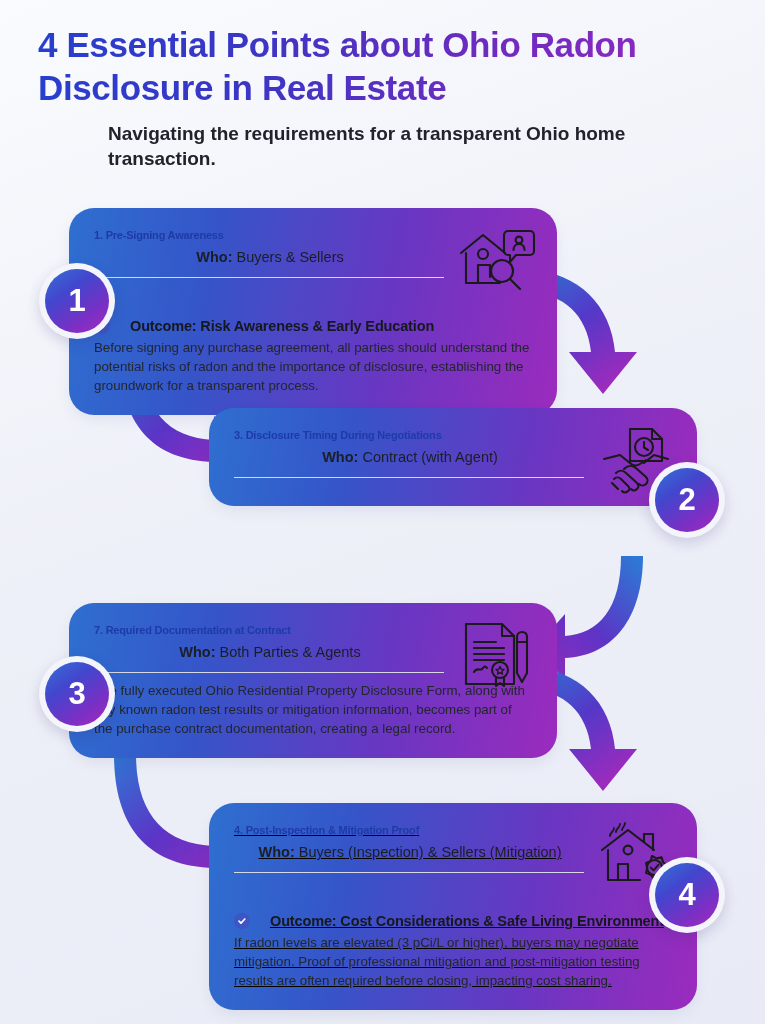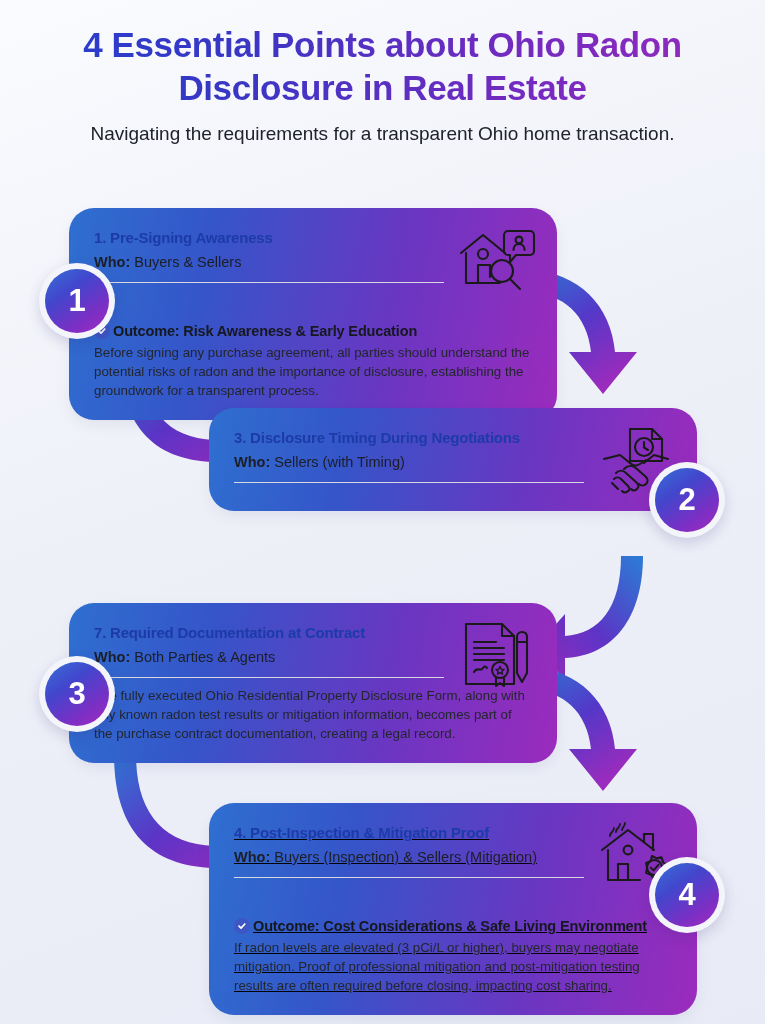--- a/index.html
+++ b/index.html
@@ -9,41 +9,42 @@
     height: 1024px;
     font-family: "Liberation Sans", sans-serif;
     background: linear-gradient(160deg, #fafbfe 0%, #eef0f8 45%, #e8ebf6 100%);
     overflow: hidden;
     position: relative;
   }
 
   #stage { position: relative; width: 765px; height: 1024px; }
 
   
-  .header { position: absolute; top: 24px; left: 0; width: 765px; text-align: center; }
+  .header { position: absolute; top: 24px; left: 0; width: 765px; }
 
   .title {
     font-size: 35px;
     font-weight: 800;
     line-height: 1.22;
     letter-spacing: -0.4px;
     padding: 0 38px;
     background: linear-gradient(95deg, #2540cf 0%, #3a36c4 32%, #6c2bc0 62%, #9b29bd 100%);
     -webkit-background-clip: text;
     background-clip: text;
     color: transparent;
     -webkit-text-fill-color: transparent;
   }
 
   .subtitle {
     margin-top: 12px;
     font-size: 19px;
     line-height: 1.32;
     color: #20232b;
-    padding: 0 48px;
+    padding: 0 108px;
+    font-weight: bold;
   }
 
   
   .card {
     position: absolute;
     background: #ffffff;
     border-radius: 22px;
     padding: 18px 22px 16px 22px;
     box-shadow: 0 6px 16px rgba(40, 50, 110, 0.10);
     z-index: 6;
@@ -60,45 +61,46 @@
   .card-right { left: 212px; width: 482px; }
 
   #card1 { top: 211px; }
   #card2 { top: 411px; }
   #card3 { top: 606px; }
   #card4 { top: 806px; text-decoration: underline; }
 
   .card-head { position: relative; padding-right: 86px; }
 
   .card-title {
-    font-size: 15px;
+    font-size: 11px;
     font-weight: 800;
     color: #1d3ba8;
     letter-spacing: -0.2px;
     line-height: 1.2;
   }
   .card-who {
     margin-top: 6px;
     font-size: 14.5px;
     color: #1b1e26;
     line-height: 1.25;
+    text-align: center;
   }
   .card-who b { font-weight: 700; }
 
   .divider {
     height: 1px;
     background: #d8d8e2;
     margin: 11px 0 9px 0;
     width: 80%;
   }
 
   .outcome {
     display: flex;
     align-items: center;
-    gap: 3px;
+    gap: 20px;
     font-size: 14.5px;
     font-weight: 800;
     color: #16181f;
     letter-spacing: -0.15px;
     margin-top: 40px;
   }
   .check {
     flex: 0 0 auto;
     width: 16px; height: 16px;
     border-radius: 50%;
@@ -264,21 +266,21 @@
       <span>Outcome: Risk Awareness &amp; Early Education</span>
     </div>
     <div class="card-body">Before signing any purchase agreement, all parties should understand the potential risks of radon and the importance of disclosure, establishing the groundwork for a transparent process.</div>
   </div>
 
   <div class="card card-right" id="card2">
     <div class="card-head">
       <div class="card-title">3. Disclosure Timing During Negotiations</div>
       <div class="card-who">
         <b>Who:</b>
-        <span>Sellers (with Timing)</span>
+        <span>Contract (with Agent)</span>
       </div>
       <div class="card-icon">
         <svg viewBox="0 0 80 70" fill="none" stroke="#1a1a1a" stroke-width="2.1" stroke-linecap="round" stroke-linejoin="round">
           <path d="M34,4 h22 l10,10 v22 h-32 z"></path>
           <path d="M56,4 v10 h10"></path>
           <circle cx="48" cy="22" r="9"></circle>
           <path d="M48,17 v5.5 l4,2.5"></path>
           <path d="M8,34 L24,30 L34,38"></path>
           <path d="M72,34 L58,30 L48,38"></path>
           <path d="M34,38 c3,3 7,3 10,1 l6,-4"></path>

